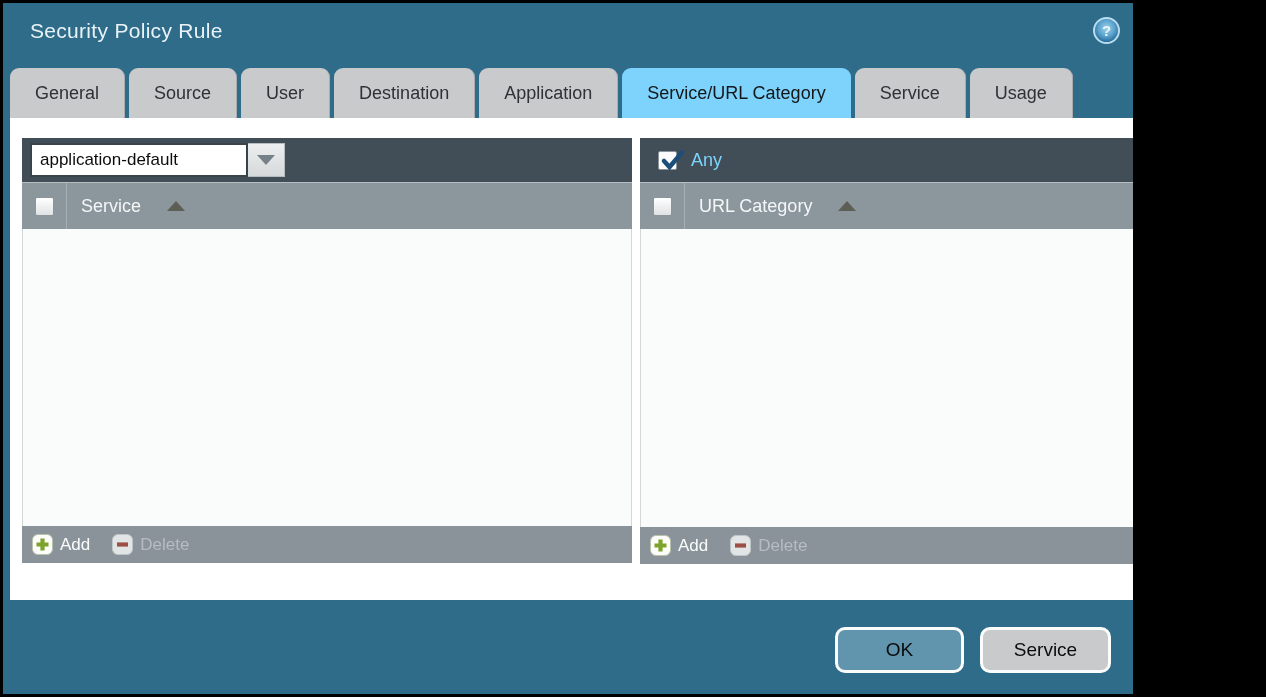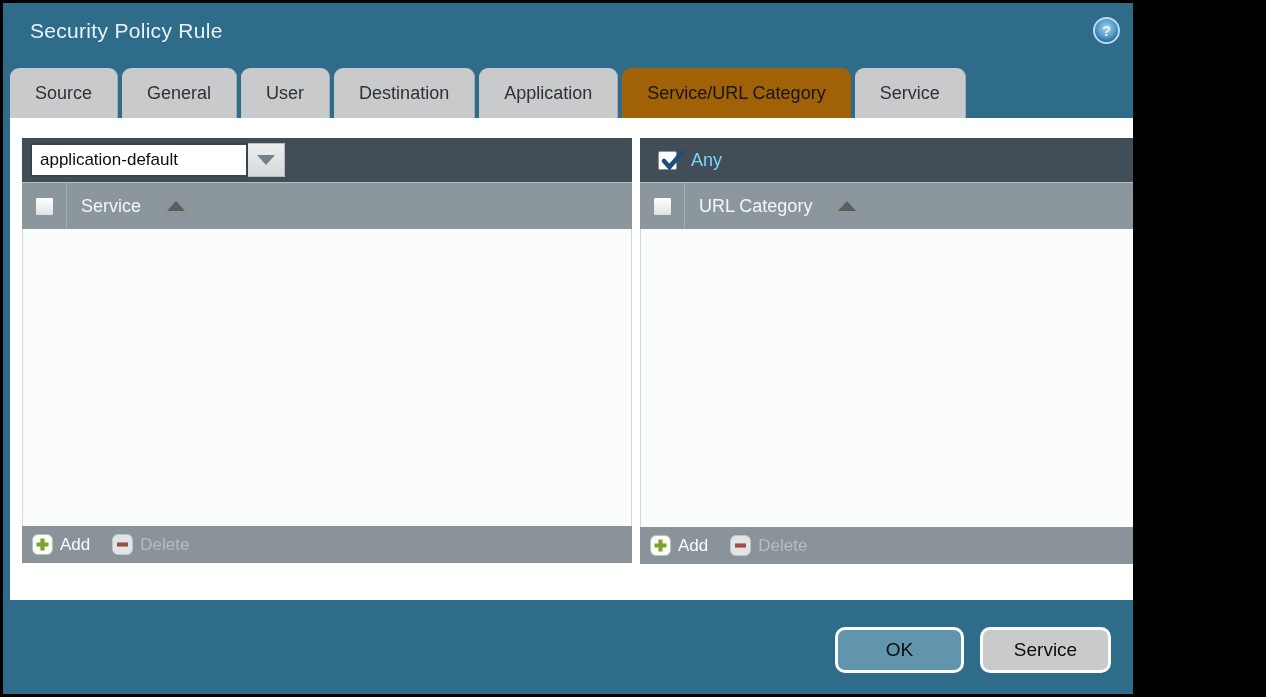--- a/index.html
+++ b/index.html
@@ -45,21 +45,21 @@
     height: 50px;
     padding: 0 25px;
     background: #c9cacb;
     border-right: 1px solid #a9abad;
     border-radius: 9px 9px 0 0;
     display: flex; align-items: center; justify-content: center;
     font-size: 18px; color: #2e3236;
     cursor: pointer; white-space: nowrap;
   }
   .tab.active {
-    background: #a16207;
+    background: #7dd3fc;
     color: #141618;
     border-right: none;
     text-align: center;
   }
 
   
   .content {
     position: absolute; left: 7px; top: 115px;
     width: 1237px; height: 482px;
     background: #ffffff;
@@ -173,27 +173,28 @@
 <div class="frame">
 
   <div class="titlebar">
     <div class="title">Security Policy Rule</div>
     <div class="help-icon">
       <span>?</span>
     </div>
   </div>
 
   <div class="tabs">
+    <div class="tab">General</div>
     <div class="tab">Source</div>
-    <div class="tab">General</div>
     <div class="tab">User</div>
     <div class="tab">Destination</div>
     <div class="tab">Application</div>
     <div class="tab active">Service/URL Category</div>
     <div class="tab">Service</div>
+    <div class="tab">Usage</div>
   </div>
 
   <div class="content">
 
     <div class="panel panel-left">
       <div class="panel-topbar">
         <div class="combo">
           <input class="combo-input" type="text" value="application-default" style="">
           <div class="combo-btn">
             <div class="arrow-down"></div>

